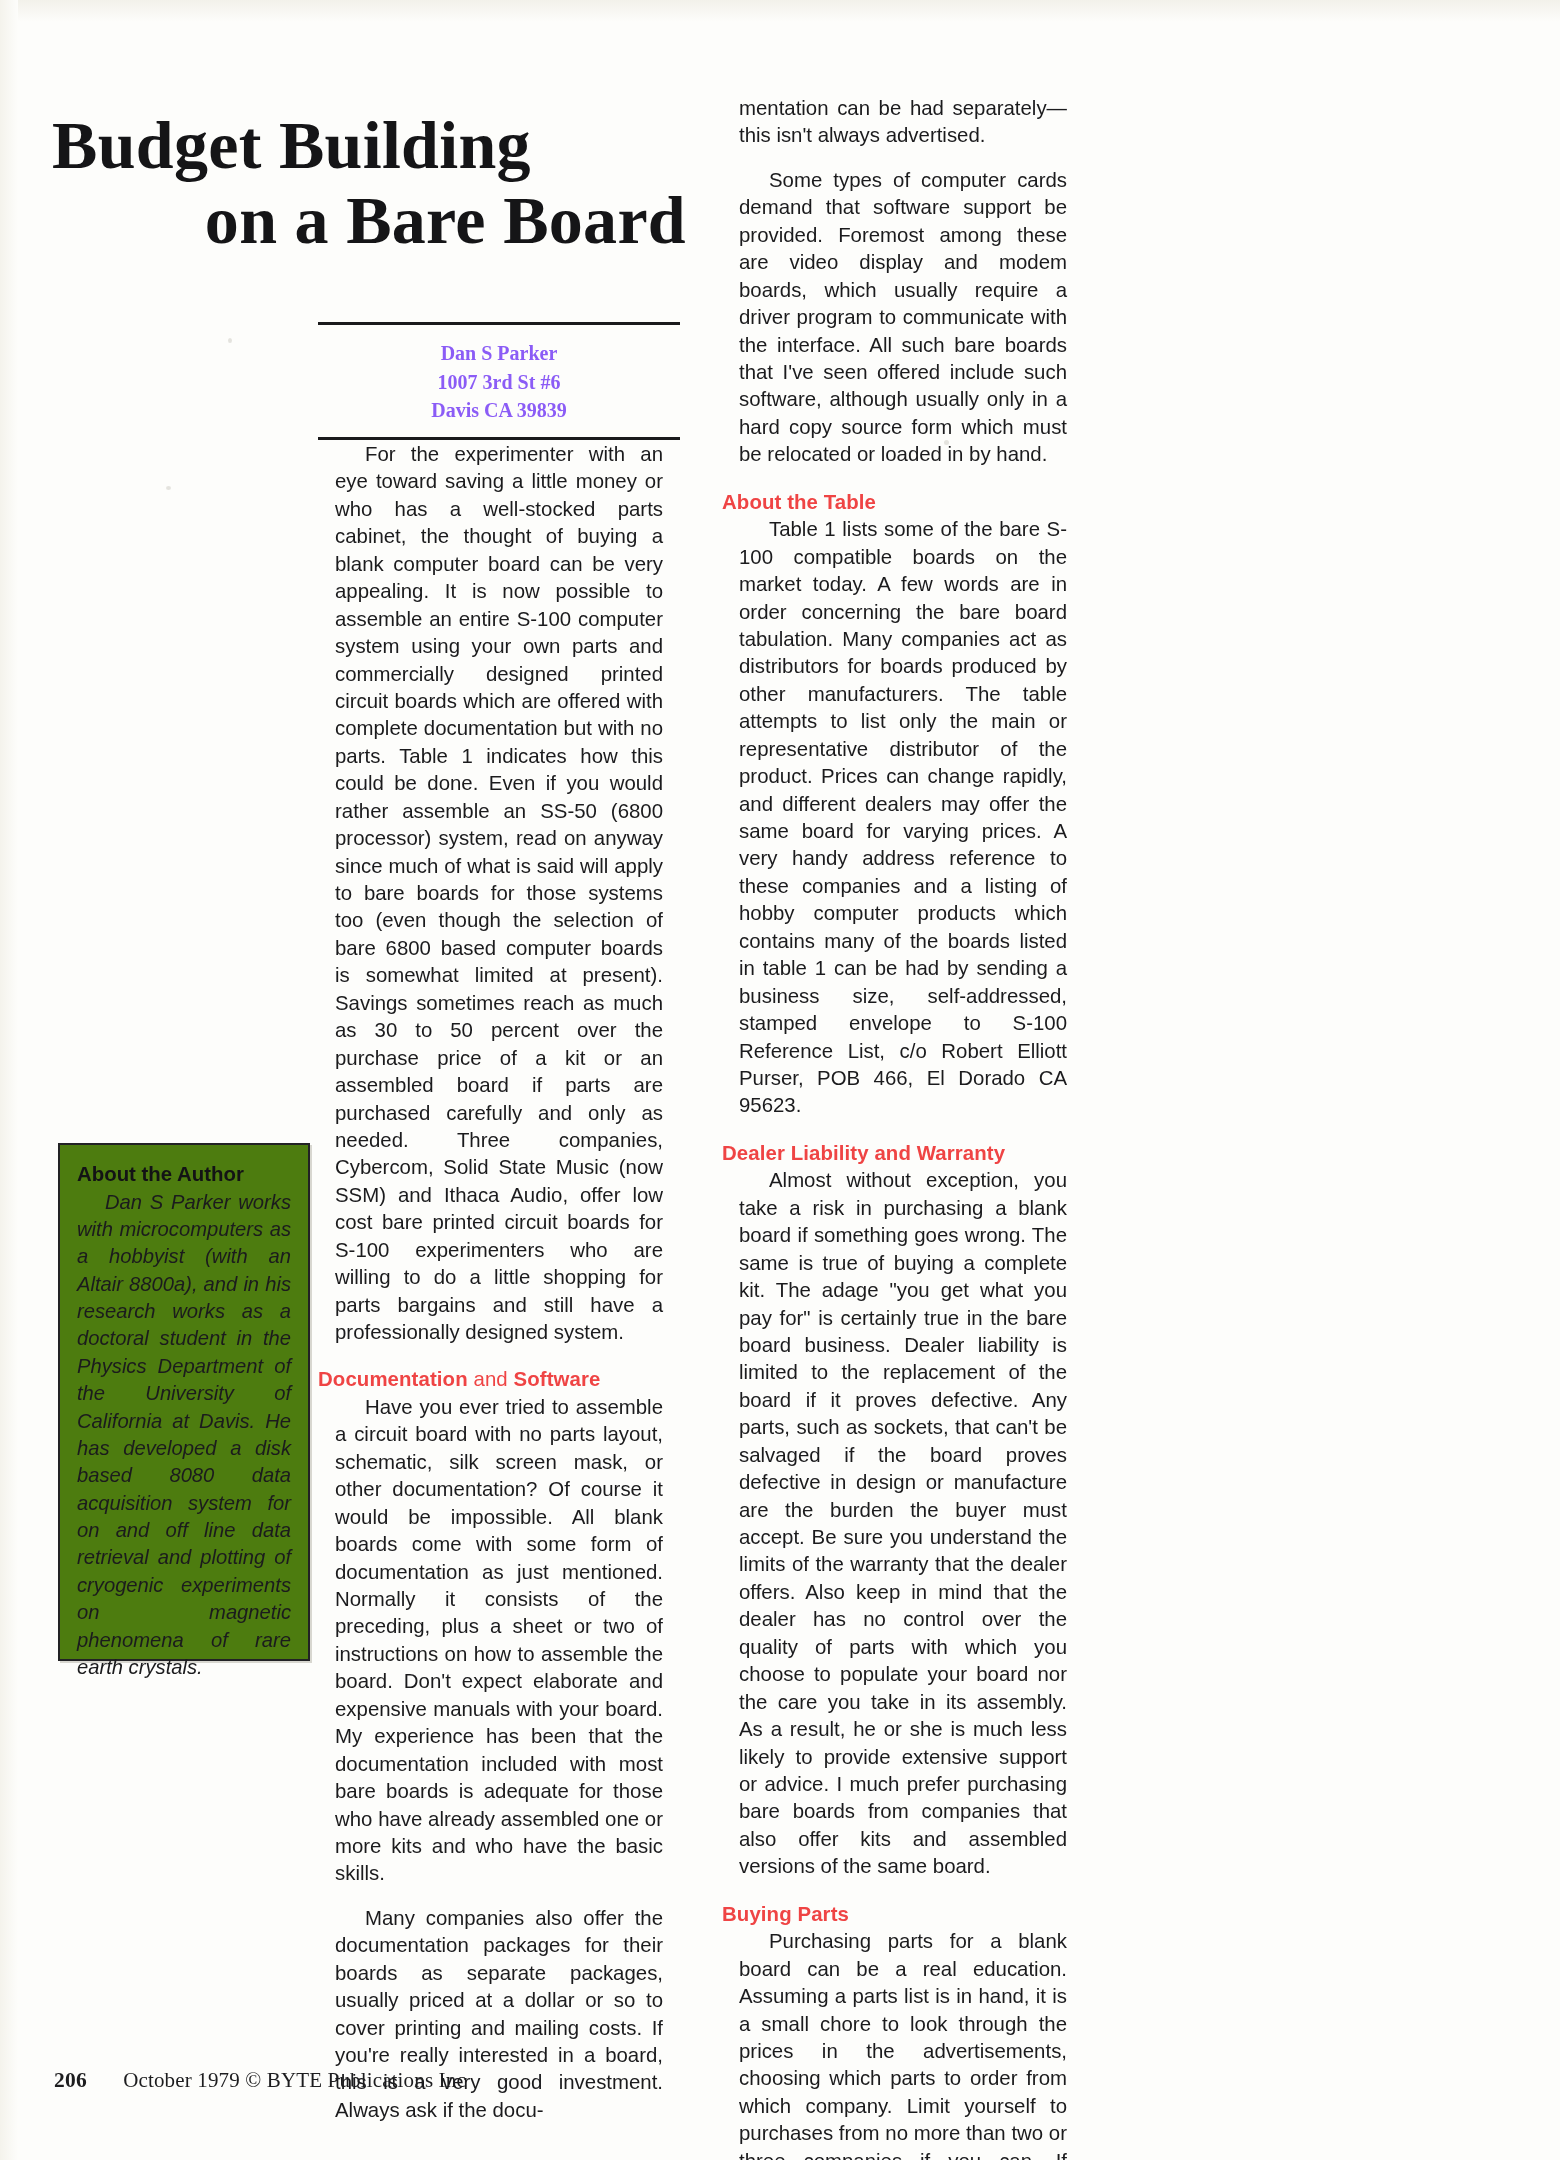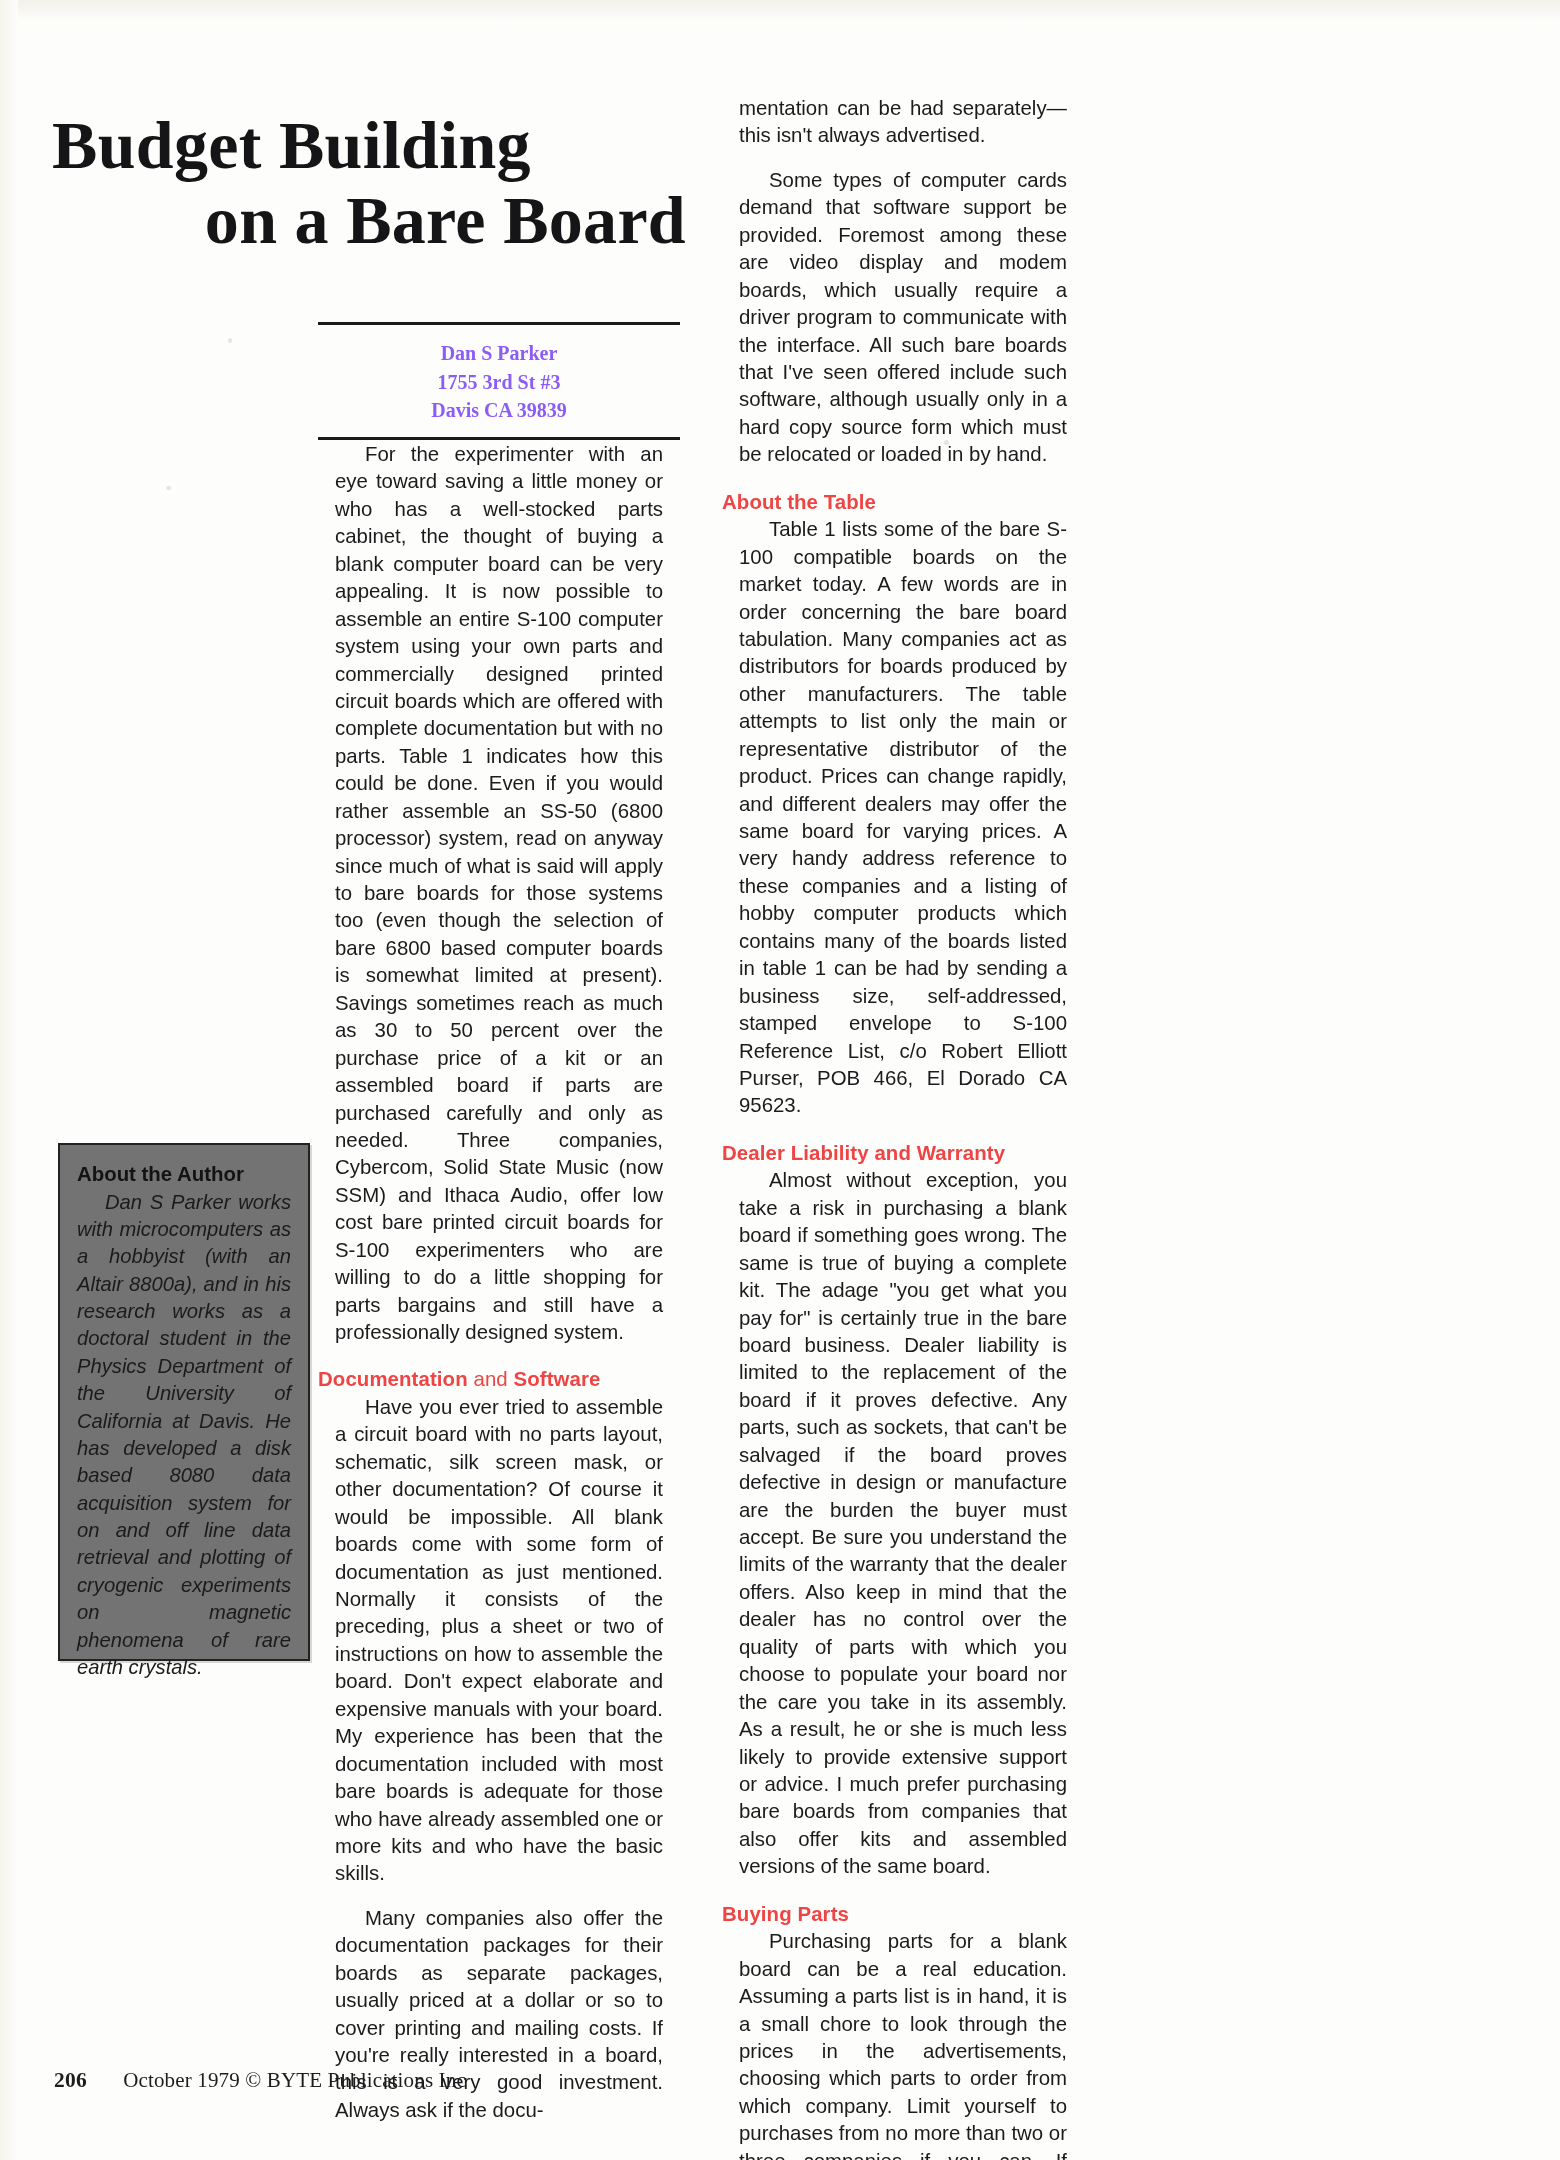--- a/index.html
+++ b/index.html
@@ -113,21 +113,21 @@
 
   
   #author-box {
     position: absolute;
     left: 58px;
     top: 1143px;
     width: 252px;
     height: 518px;
     box-sizing: border-box;
     border: 2.5px solid #222225;
-    background: #737373;
+    background: #4d7c0f;
     padding: 16px 17px 10px 17px;
     box-shadow: 2px 2px 0 #d8d7d0;
   }
   #author-box h3 {
     margin: 0 0 1px 0;
     font-size: 20.4px;
     font-weight: 700;
     text-align: left;
     line-height: 1.3;
     color: #131315;
@@ -180,21 +180,21 @@
   <div class="speckle" style="left:166px; top:486px; width:5px; height:4px;"></div>
   <div class="speckle" style="left:944px; top:440px; width:5px; height:5px;"></div>
 
   <h1 id="headline">
     <span class="line1">Budget Building</span>
     <span class="line2">on a Bare Board</span>
   </h1>
 
   <div id="byline">
     <div>Dan S Parker</div>
-    <div>1755 3rd St #3</div>
+    <div>1007 3rd St #6</div>
     <div>Davis CA 39839</div>
   </div>
 
   <div class="col" id="col-left">
     <p>For the experimenter with an eye toward saving a little money or who has a well-stocked parts cabinet, the thought of buying a blank computer board can be very appealing. It is now possible to assemble an entire S-100 computer system using your own parts and commercially designed printed circuit boards which are offered with complete documentation but with no parts. Table 1 indicates how this could be done. Even if you would rather assemble an SS-50 (6800 processor) system, read on anyway since much of what is said will apply to bare boards for those systems too (even though the selection of bare 6800 based computer boards is somewhat limited at present). Savings sometimes reach as much as 30 to 50 percent over the purchase price of a kit or an assembled board if parts are purchased carefully and only as needed. Three companies, Cybercom, Solid State Music (now SSM) and Ithaca Audio, offer low cost bare printed circuit boards for S-100 experimenters who are willing to do a little shopping for parts bargains and still have a professionally designed system.</p>
     <h3><span>Documentation</span><span class="light"> and </span><span>Software</span></h3>
     <p>Have you ever tried to assemble a circuit board with no parts layout, schematic, silk screen mask, or other documentation? Of course it would be impossible. All blank boards come with some form of documentation as just mentioned. Normally it consists of the preceding, plus a sheet or two of instructions on how to assemble the board. Don't expect elaborate and expensive manuals with your board. My experience has been that the documentation included with most bare boards is adequate for those who have already assembled one or more kits and who have the basic skills.</p>
     <p>Many companies also offer the documentation packages for their boards as separate packages, usually priced at a dollar or so to cover printing and mailing costs. If you're really interested in a board, this is a very good investment. Always ask if the docu-</p>
   </div>
 

